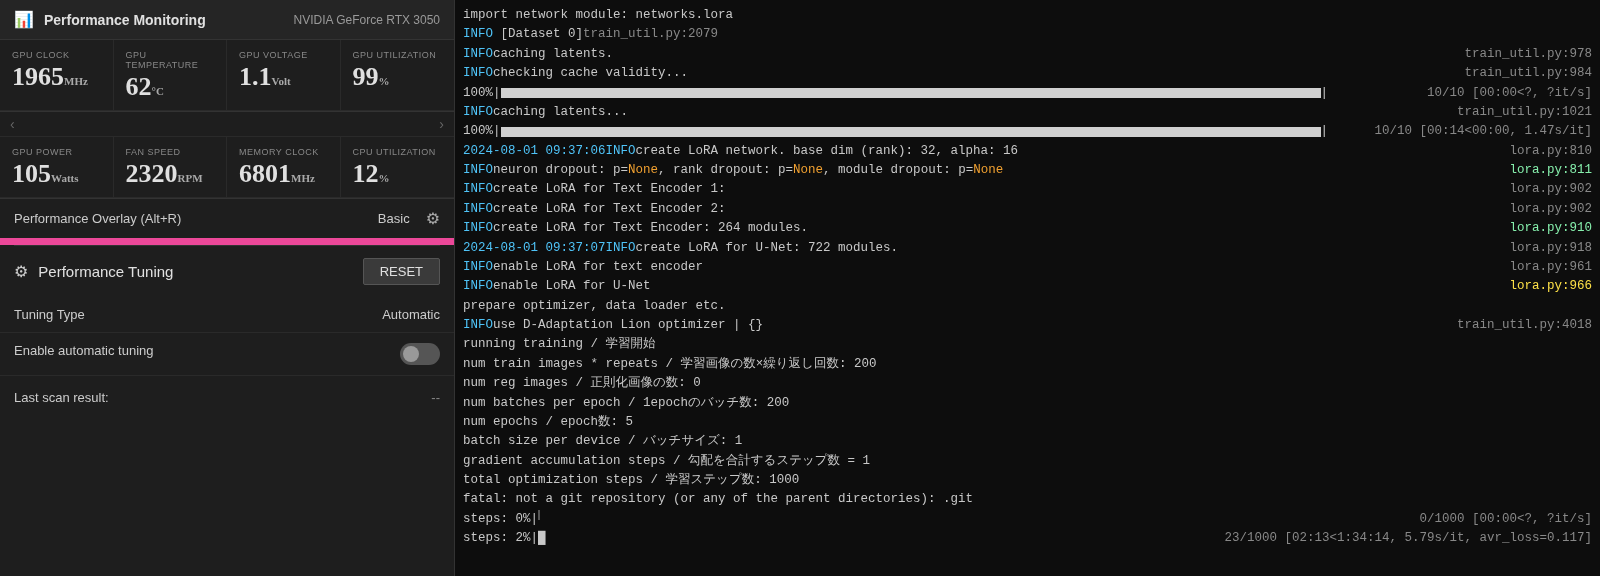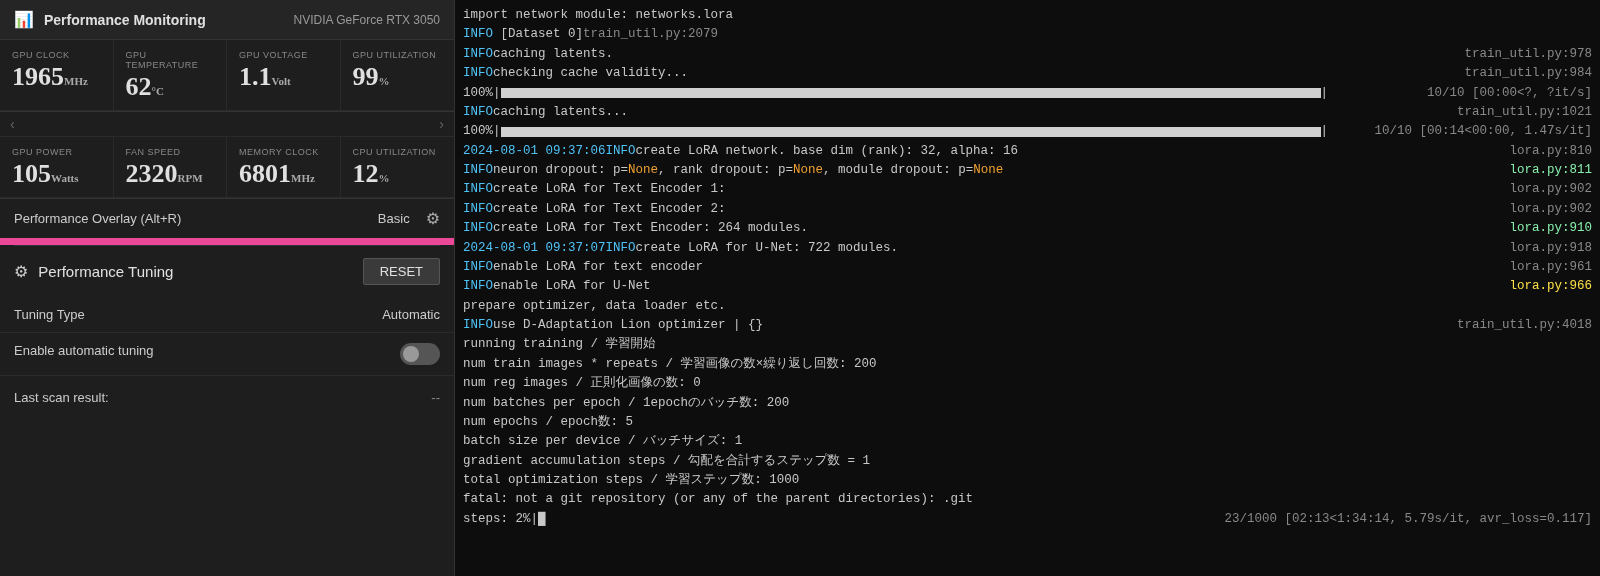--- a/index.html
+++ b/index.html
@@ -419,16 +419,21 @@
 <div><span class="c-white">running training / 学習開始</span></div>
 <div><span class="c-white">  num train images * repeats / 学習画像の数×繰り返し回数: 200</span></div>
 <div><span class="c-white">  num reg images / 正則化画像の数: 0</span></div>
 <div><span class="c-white">  num batches per epoch / 1epochのバッチ数: 200</span></div>
 <div><span class="c-white">  num epochs / epoch数: 5</span></div>
 <div><span class="c-white">  batch size per device / バッチサイズ: 1</span></div>
 <div><span class="c-white">  gradient accumulation steps / 勾配を合計するステップ数 = 1</span></div>
 <div><span class="c-white">  total optimization steps / 学習ステップ数: 1000</span></div>
 <div><span class="c-white">fatal: not a git repository (or any of the parent directories): .git</span></div>
 <div style="display:flex">
+  <span class="c-white">steps:   0%|</span>
+      <span style="display:inline-block;background:#555;width:2px;height:10px;vertical-align:middle"></span>
+  <span style="margin-left:auto;color:#888"> 0/1000 [00:00&lt;?, ?it/s]</span>
+</div>
+<div style="display:flex">
   <span class="c-white">steps:   2%|█</span>
   <span style="margin-left:auto;color:#888"> 23/1000 [02:13&lt;1:34:14, 5.79s/it, avr_loss=0.117]</span>
 </div>
 </div>
 
 </body></html>

